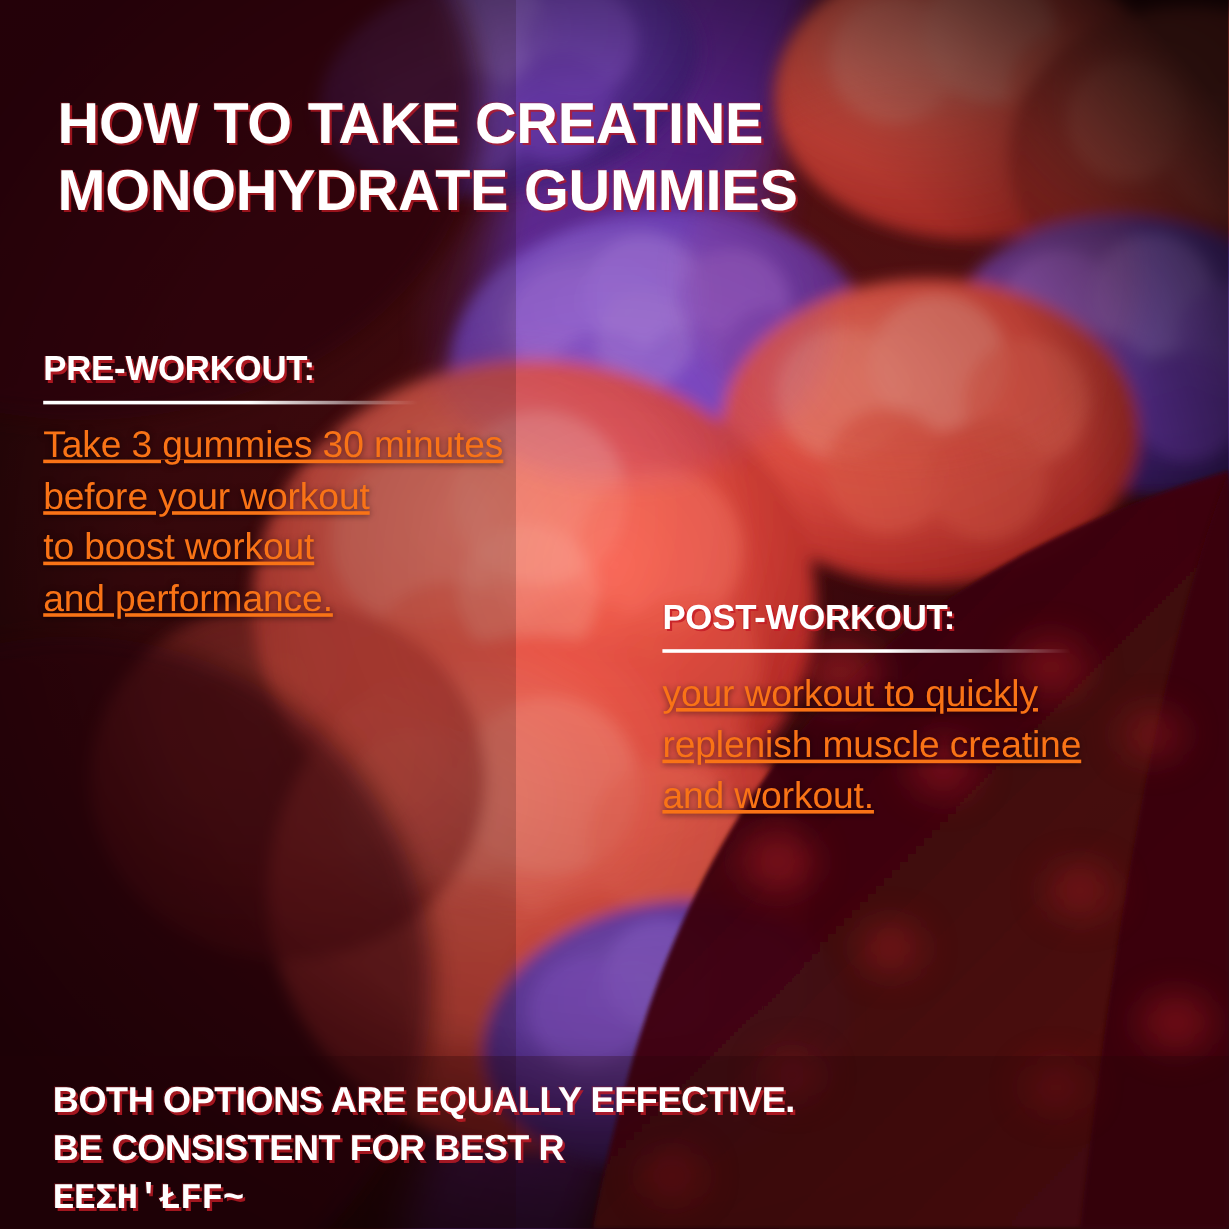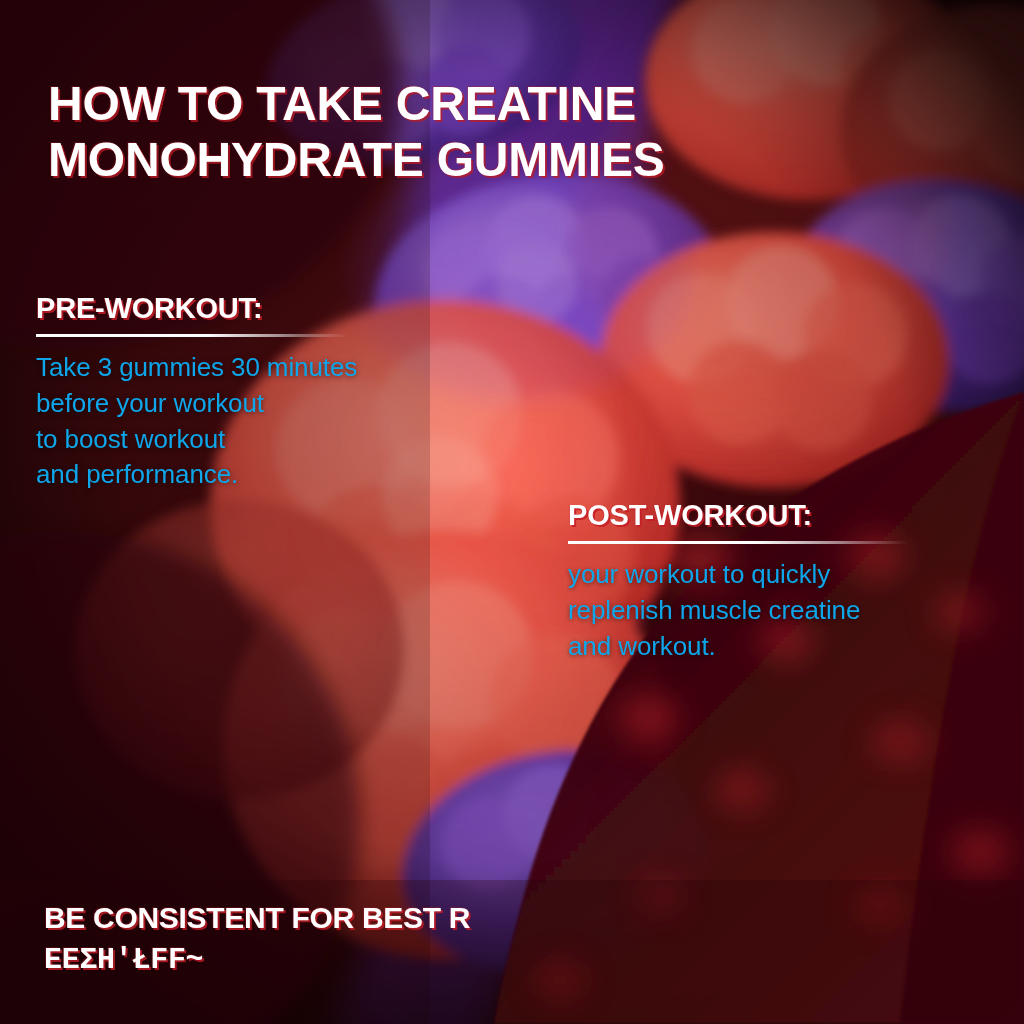--- a/index.html
+++ b/index.html
@@ -19,38 +19,39 @@
     color:#fff;font-weight:700;font-size:48px;line-height:1.16;
     letter-spacing:-0.2px;
     font-family:"Liberation Sans Narrow","Liberation Sans",sans-serif;
     transform:scaleX(1.0);
     text-shadow:2px 2px 0 rgba(190,25,35,.75), -1px -1px 0 rgba(190,25,35,.35);
   }
   .title span{display:block;white-space:nowrap;}
 
   .block{position:absolute;}
   .block.pre{left:36px;top:293px;width:500px;}
-  .block.post{left:552px;top:500px;width:452px;margin-left:16px;}
+  .block.post{left:552px;top:500px;width:452px;}
 
   .heading{
     color:#fff;font-weight:700;font-size:29px;letter-spacing:-0.2px;
     line-height:1.05;margin:0;white-space:nowrap;
     text-shadow:2px 2px 0 rgba(196,28,38,.85), -1px 0 0 rgba(196,28,38,.45);
   }
   .rule{
     height:3px;margin-top:11px;margin-bottom:13px;border:0;
     background:linear-gradient(to right,#ffffff 0%,#ffffff 55%,rgba(255,255,255,.55) 78%,rgba(255,255,255,0) 100%);
   }
   .block.pre .rule{width:312px;}
   .block.post .rule{width:340px;}
 
   .body{
-    color:#0ea5e9;font-size:26px;line-height:1.37;font-weight:400;
+    color:#f97316;font-size:31px;line-height:1.37;font-weight:400;
     letter-spacing:-0.1px;
     text-shadow:0 1px 5px rgba(0,0,0,.55);
+    text-decoration:underline;
   }
   .body span{display:block;white-space:nowrap;}
 
   .footer{
     position:absolute;left:44px;top:898px;width:940px;
     color:#fff;font-weight:700;font-size:30px;line-height:1.33;
     letter-spacing:-0.3px;
     font-family:"Liberation Sans Narrow","Liberation Sans",sans-serif;
     text-shadow:2px 2px 0 rgba(196,28,38,.8), -1px -1px 0 rgba(196,28,38,.3);
   }
@@ -284,16 +285,17 @@
     <h2 class="heading">POST-WORKOUT:</h2>
     <div class="rule"></div>
     <div class="body">
       <span>your workout to quickly</span>
       <span>replenish muscle creatine</span>
       <span>and workout.</span>
     </div>
   </div>
 
   <div class="footer">
+    <span>BOTH OPTIONS ARE EQUALLY EFFECTIVE.</span>
     <span><span>BE CONSISTENT FOR BEST R</span><span class="glitch">EEƩH'ŁFF~</span></span>
   </div>
 
 </div>
 
 </body></html>

